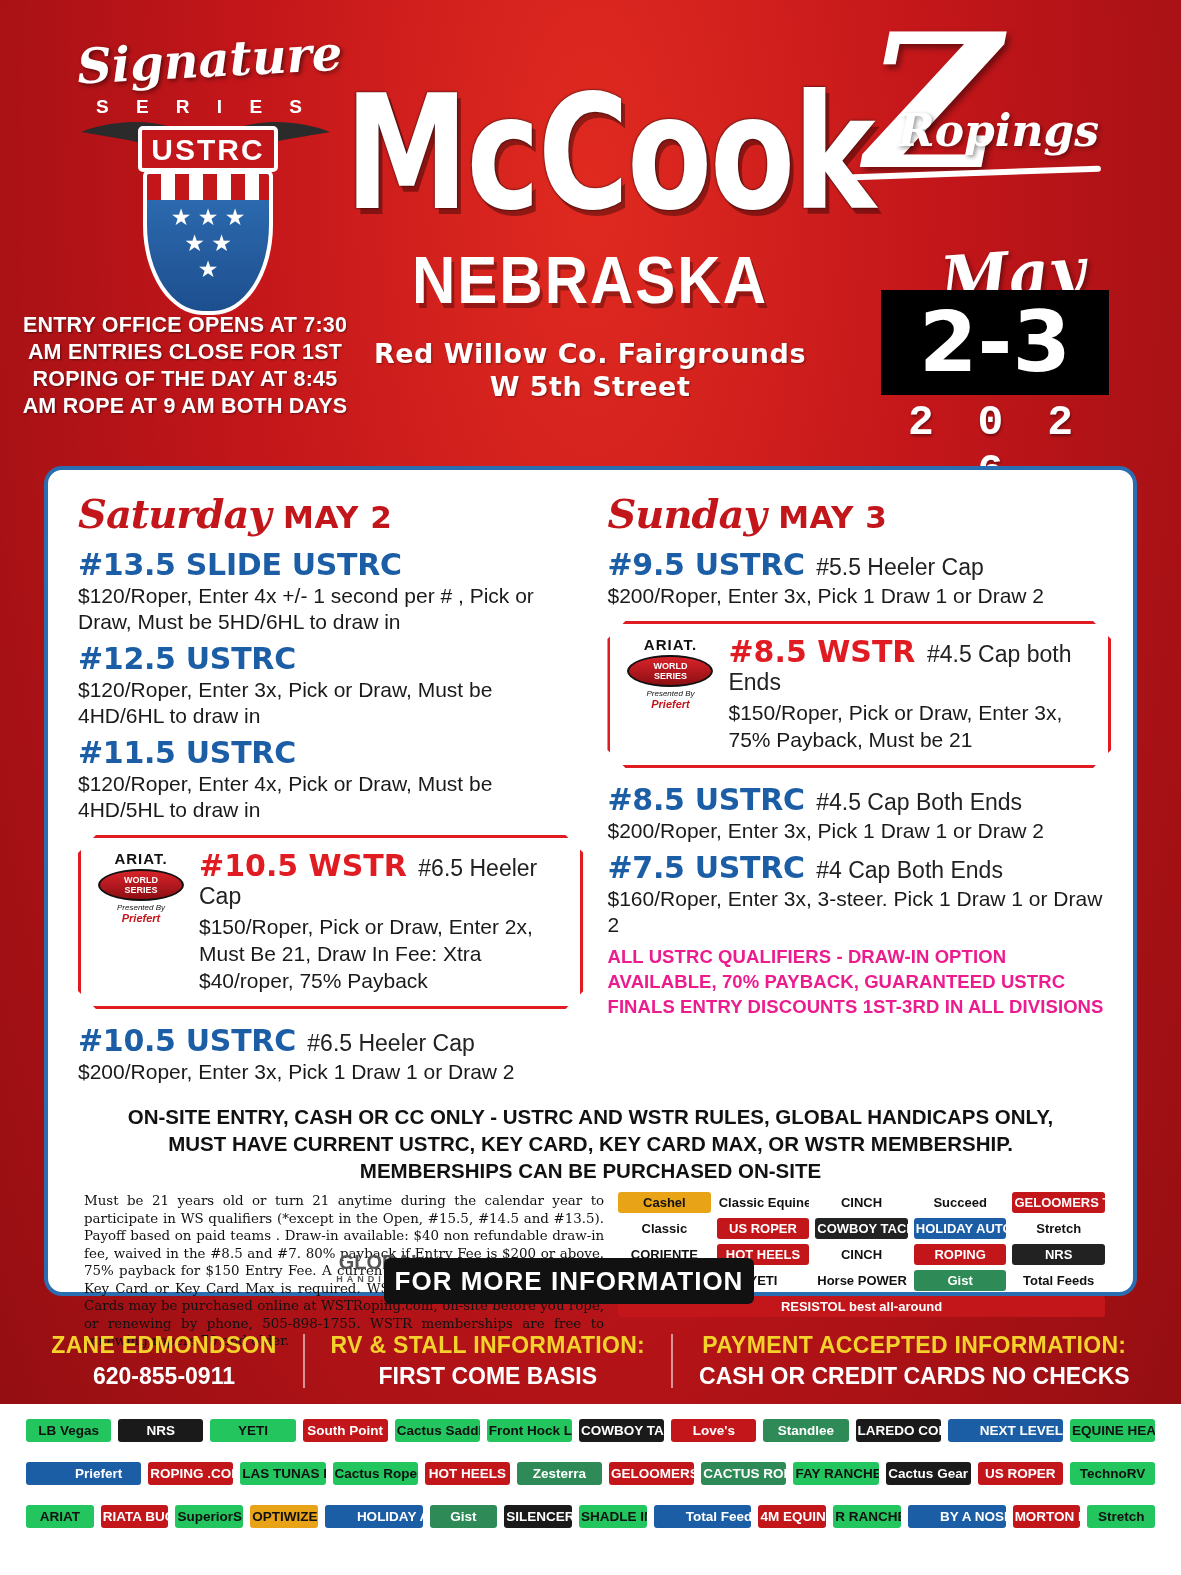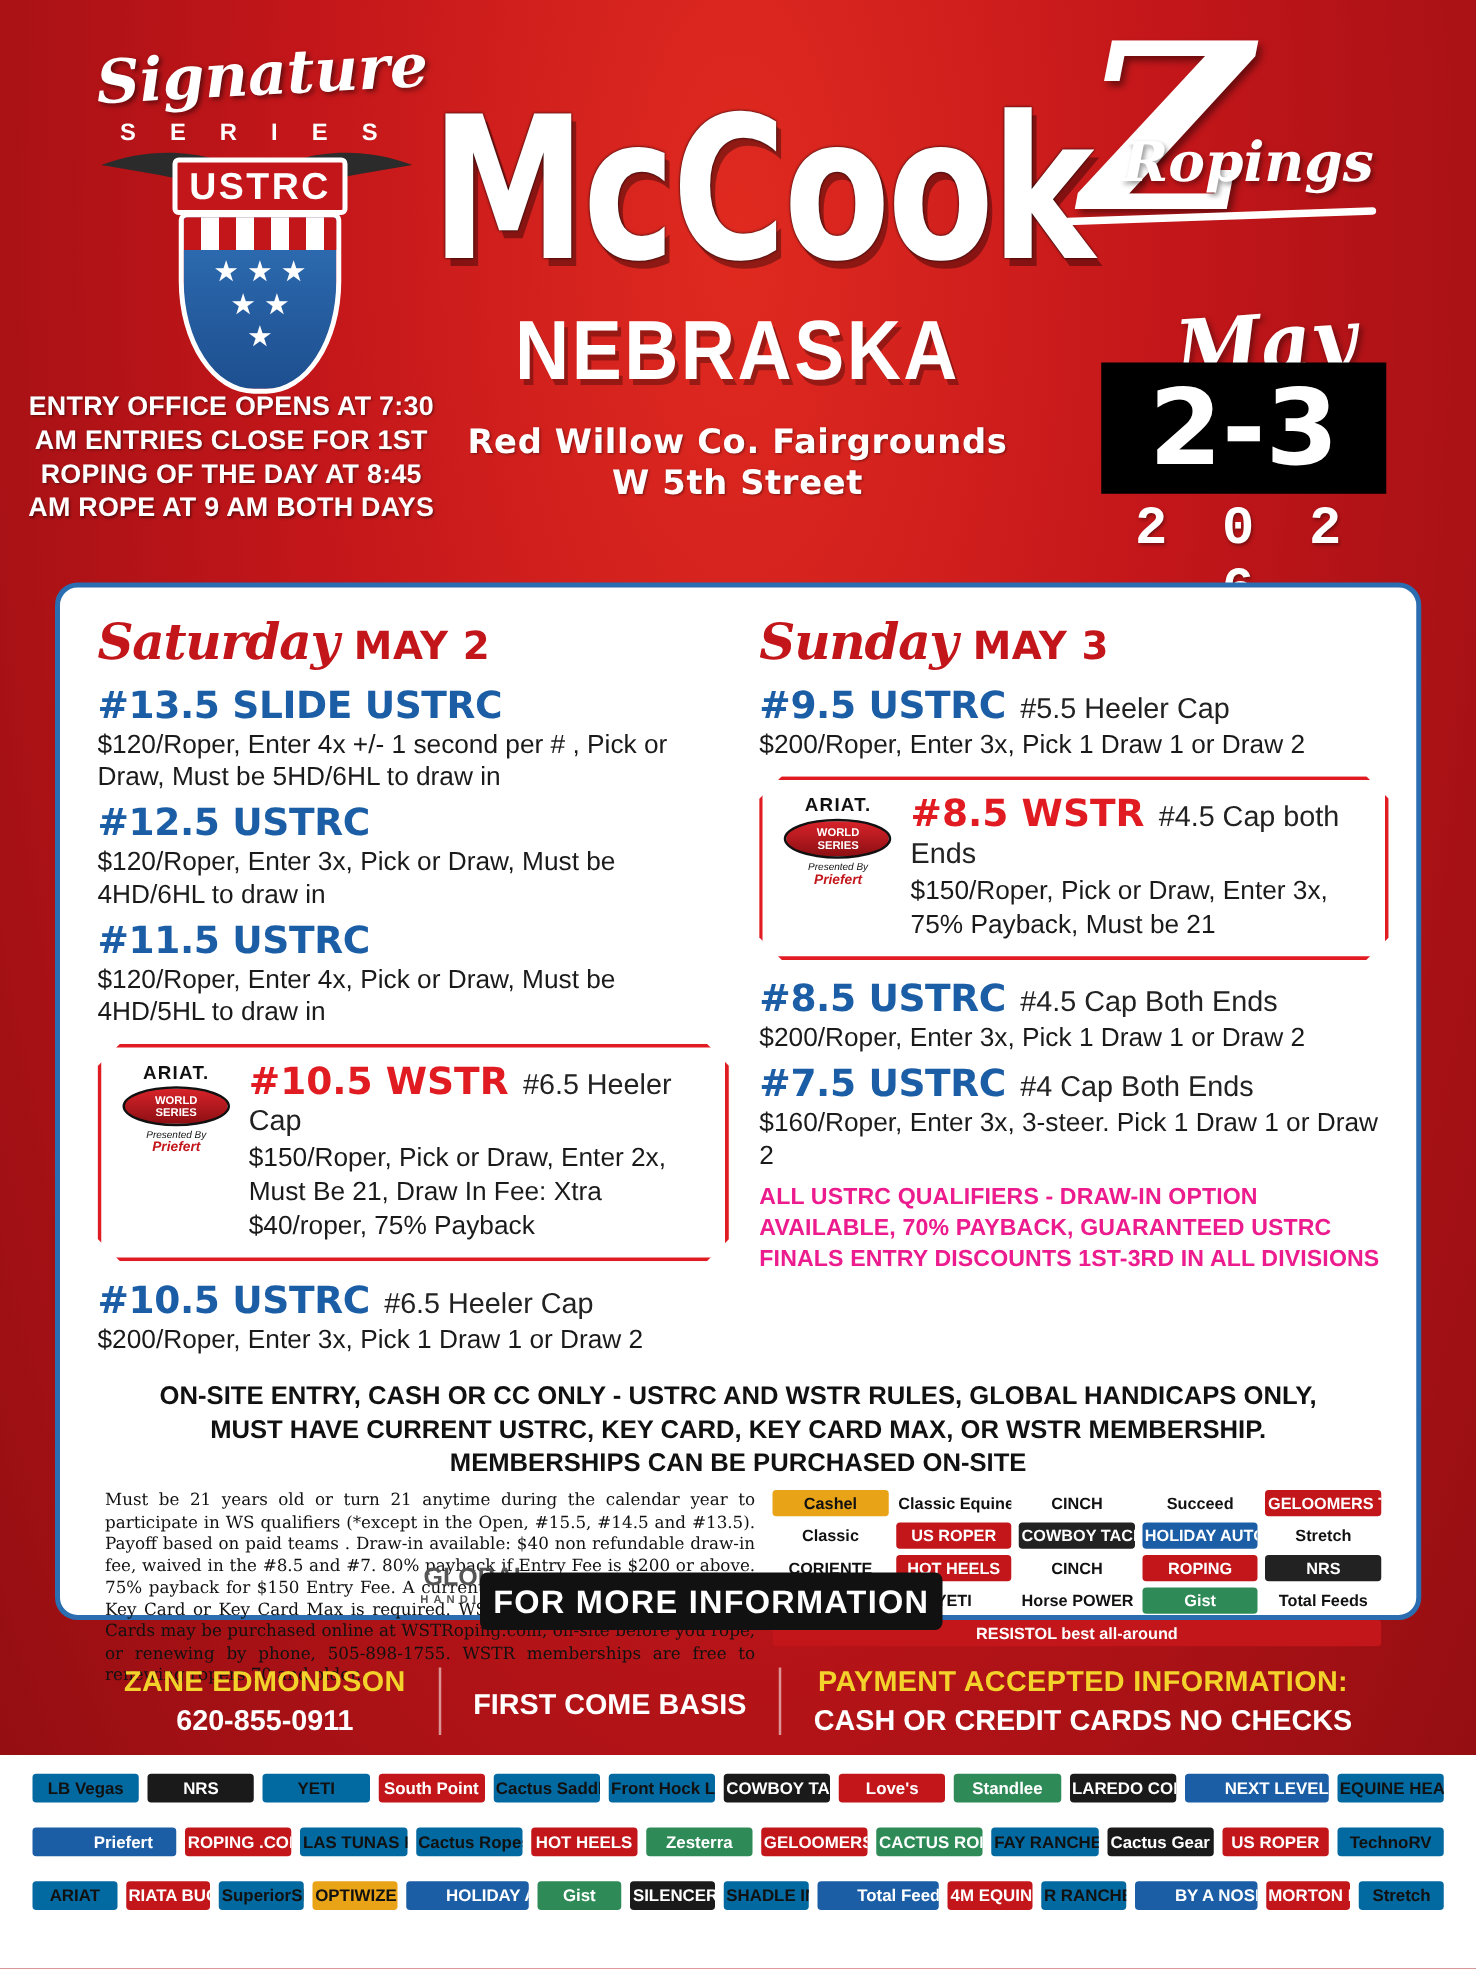--- a/index.html
+++ b/index.html
@@ -229,21 +229,21 @@
   .b-row { display:flex; align-items:center; justify-content:space-between; gap:7px; height:40px; margin-bottom:3px; }
   .b {
     flex:1; text-align:center; font-size:13.5px; font-weight:bold; color:#111;
     border-radius:3px; padding:4px 2px; white-space:nowrap; overflow:hidden;
   }
   .b.red { background:#c2161b; color:#fff; }
   .b.blue { background:#1b5ea6; color:#fff;padding-left:32px; }
   .b.dark { background:#1a1a1a; color:#fff; }
   .b.green { background:#2e8b57; color:#fff; }
   .b.gold { background:#e8a317; color:#111; }
-  .b.gray { background:#0369a1; color:#111; }
+  .b.gray { background:#22c55e; color:#111; }
 </style>
 </head>
 <body>
 
 <div class="poster">
 
   <div class="header">
 
     <div class="logo-ustrc">
       <div class="sig-text">Signature</div>
@@ -415,20 +415,21 @@
 
   <div class="info-tab">FOR MORE INFORMATION</div>
 
   <div class="contact-bar">
     <div class="cb">
       <div class="t">ZANE EDMONDSON</div>
       <div class="v">620-855-0911</div>
     </div>
     <div class="cb-div"></div>
     <div class="cb">
+      <div class="t">RV &amp; STALL INFORMATION:</div>
       <div class="v">FIRST COME BASIS</div>
     </div>
     <div class="cb-div"></div>
     <div class="cb">
       <div class="t">PAYMENT ACCEPTED INFORMATION:</div>
       <div class="v">CASH OR CREDIT CARDS NO CHECKS</div>
     </div>
   </div>
 
   <div class="bottom">

